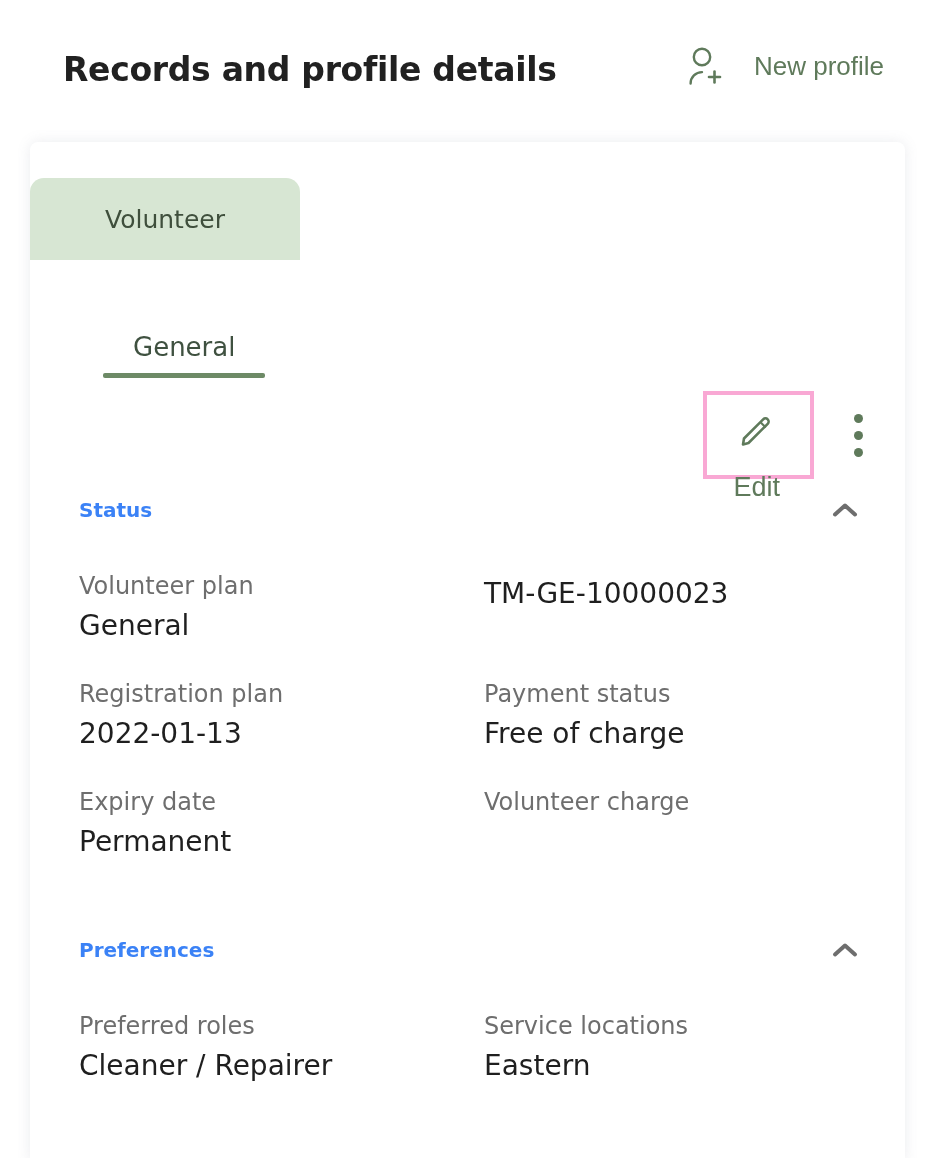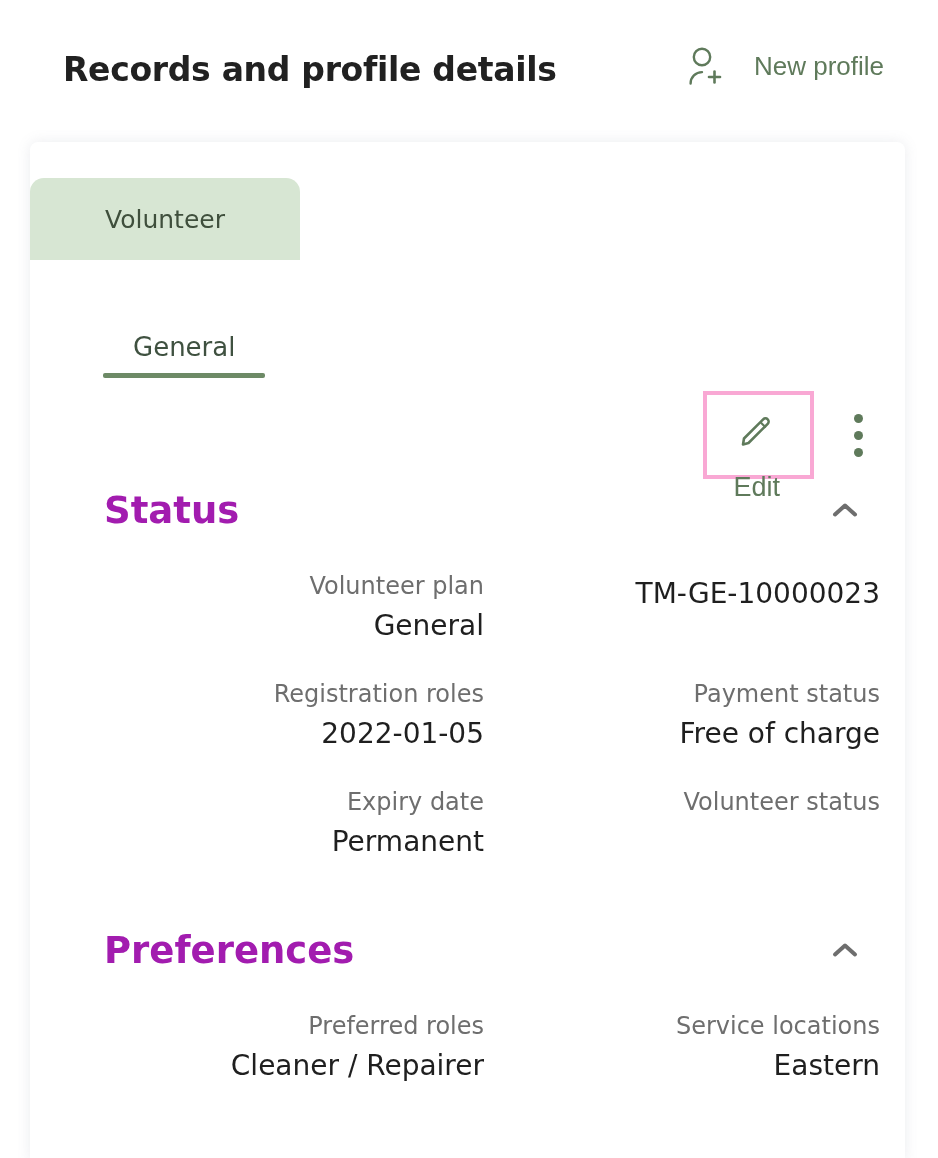--- a/index.html
+++ b/index.html
@@ -190,40 +190,38 @@
     padding: 0 25px 0 49px;
   }
   .section-header {
     display: flex;
     align-items: center;
     justify-content: space-between;
     height: 56px;
     cursor: pointer;
   }
   .section-title {
-    font-size: 37px;
+    font-size: 20px;
     font-weight: bold;
-    color: #a21caf;
-    white-space: nowrap;
-    margin-left: 25px;
+    color: #3b82f6;
+    white-space: nowrap;
   }
   .chevron-icon {
     width: 26px;
     height: 16px;
     display: block;
     margin-right: 22px;
   }
   .fields {
     display: grid;
     grid-template-columns: 405px 1fr;
     row-gap: 0;
   }
   .field {
     padding-top: 32px;
-    text-align: right;
   }
   .field-label {
     font-size: 24px;
     color: #6e6e6e;
     line-height: 32px;
     white-space: nowrap;
   }
   .field-value {
     font-size: 28px;
     color: #1f1f1f;
@@ -300,34 +298,34 @@
       <div class="fields">
         <div class="field">
           <div class="field-label">Volunteer plan</div>
           <div class="field-value">General</div>
         </div>
         <div class="field">
           <div class="field-value">TM-GE-10000023</div>
         </div>
 
         <div class="field">
-          <div class="field-label">Registration roles</div>
-          <div class="field-value">2022-01-05</div>
+          <div class="field-label">Registration plan</div>
+          <div class="field-value">2022-01-13</div>
         </div>
         <div class="field">
           <div class="field-label">Payment status</div>
           <div class="field-value">Free of charge</div>
         </div>
 
         <div class="field">
           <div class="field-label">Expiry date</div>
           <div class="field-value">Permanent</div>
         </div>
         <div class="field">
-          <div class="field-label">Volunteer status</div>
+          <div class="field-label">Volunteer charge</div>
         </div>
       </div>
     </div>
 
     <div class="section section-preferences">
       <div class="section-header">
         <span class="section-title">Preferences</span>
         <span>
           <svg class="chevron-icon" viewBox="0 0 26 16" fill="none" xmlns="http://www.w3.org/2000/svg">
             <path d="M3 12.5L13 3.5l10 9" stroke="#6e6e6e" stroke-width="4" stroke-linecap="round" stroke-linejoin="round"></path>

